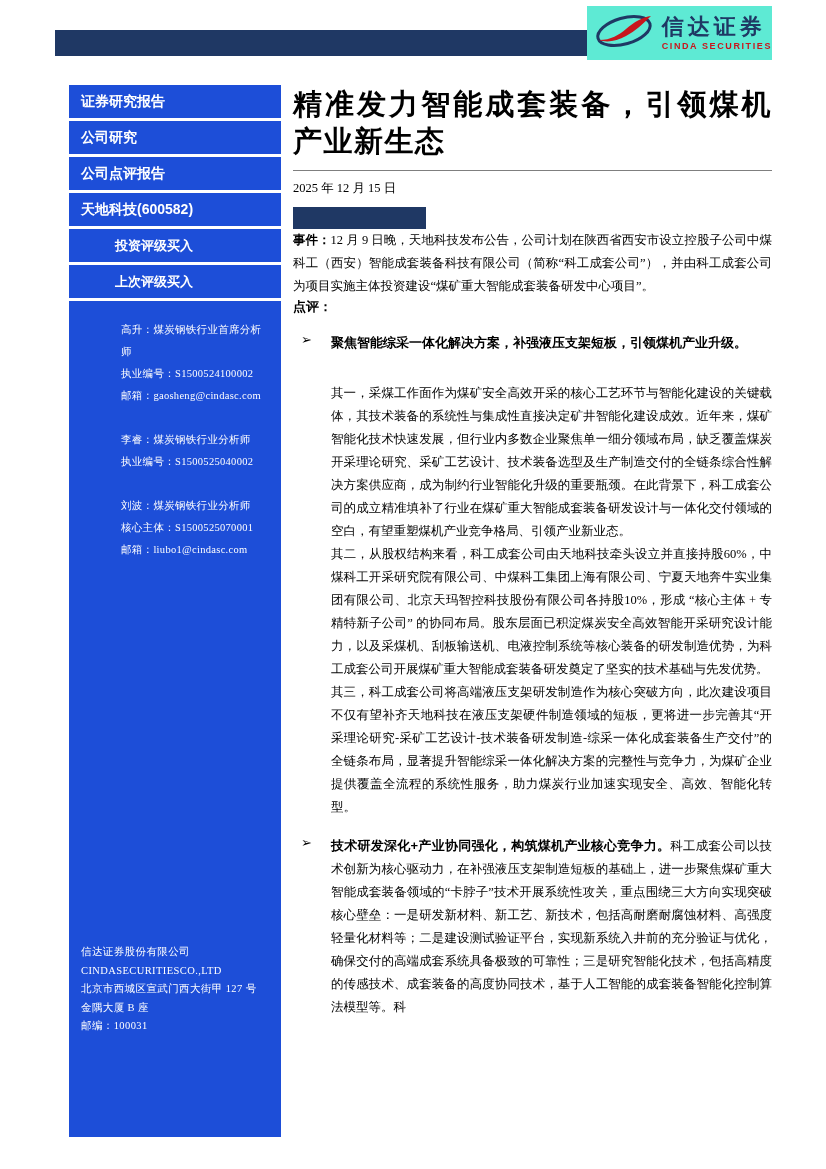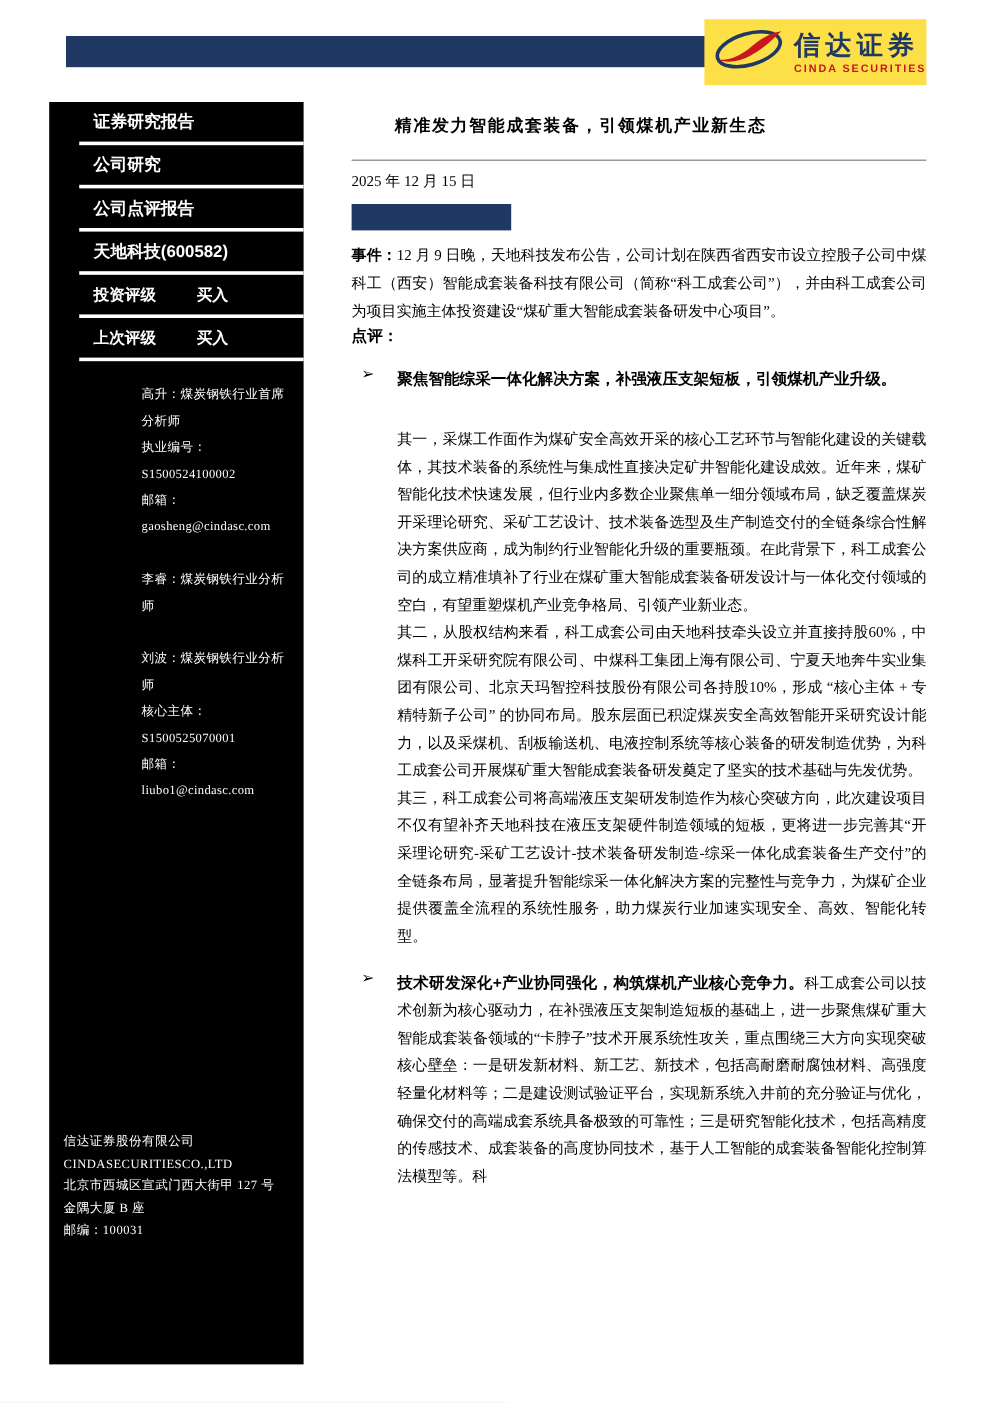--- a/index.html
+++ b/index.html
@@ -13,76 +13,76 @@
     color: #111;
     overflow: hidden;
   }
   
   .topbar {
     position: absolute; left: 55px; top: 30px;
     width: 542px; height: 26px;
     background: #1F3864;
   }
   .logo {
-    position: absolute; top: 16px; right: 54px;
+    position: absolute; top: 6px; right: 54px;
     display: flex; align-items: center; gap: 7px;
-    background: #fde047; padding: 2px 0 2px 6px;
+    background: #5eead4; padding: 2px 0 2px 6px;
   }
   .logo-text { display: flex; flex-direction: column; align-items: flex-start; }
   .logo-cn {
     font-family: "Liberation Sans", "DejaVu Sans", sans-serif;
     font-weight: bold; font-size: 22px; color: #1F3864; letter-spacing: 4px; line-height: 26px;
   }
   .logo-en {
     font-family: "Liberation Sans", "DejaVu Sans", sans-serif;
     font-weight: bold; font-size: 9px; color: #C8161D; letter-spacing: 1.6px; line-height: 12px;
   }
   
   .sidebar {
-    position: absolute; left: 41px; top: 85px;
+    position: absolute; left: 69px; top: 85px;
     width: 212px; height: 1052px;
-    background: #000000; color: #fff; padding-left: 25px;
+    background: #1d4ed8; color: #fff;
   }
   .side-box {
     padding: 8px 12px;
     font-family: "Liberation Sans", "DejaVu Sans", sans-serif;
     font-weight: bold; font-size: 14px; line-height: 17px;
   }
   .side-sep { height: 3px; background: #ffffff; }
   .side-rating {
     display: flex; align-items: center;
     padding: 8px 12px;
     font-family: "Liberation Sans", "DejaVu Sans", sans-serif;
-    font-weight: bold; font-size: 13px; line-height: 17px;
+    font-weight: bold; font-size: 13px; line-height: 17px; text-align: right;
   }
   .side-rating .r-label { width: 86px; }
   .analysts { padding: 18px 12px 0 12px; }
   .analyst-block { margin-bottom: 22px; }
   .analyst-block div { font-size: 10.5px; line-height: 22px; letter-spacing: 0.3px; margin-left: 40px; }
   .firm-info {
     position: absolute; left: 12px; top: 858px; right: 10px;
   }
   .firm-info div { font-size: 10.5px; line-height: 18.5px; letter-spacing: 0.4px; }
   
   .main { position: absolute; left: 293px; top: 86px; width: 479px; }
   .doc-title {
     font-family: "Liberation Sans", "DejaVu Sans", sans-serif;
-    font-weight: bold; font-size: 14px; line-height: 37px;
-    letter-spacing: 1.5px; color: #000; text-align: justify; margin-left: 36px;
+    font-weight: bold; font-size: 29px; line-height: 37px;
+    letter-spacing: 1.5px; color: #000; text-align: justify;
   }
   .title-rule { border-top: 1px solid #7f7f7f; margin-top: 10px; }
   .doc-date {
     text-align: left; padding-right: 52px;
     font-size: 12.5px; margin-top: 9px; color: #000;
   }
   .navy-block {
     width: 133px; height: 22px; background: #1F3864; margin-top: 10px;
   }
   .event-para {
-    margin-top: 10px; font-size: 12.5px; line-height: 23px;
+    font-size: 12.5px; line-height: 23px;
     text-align: justify; color: #000;
   }
   .event-para b, .comment-label, .bullet-heading, .inline-heading {
     font-family: "Liberation Sans", "DejaVu Sans", sans-serif; font-weight: bold;
   }
   .comment-label { font-size: 13px; color: #000; }
   .bullet { position: relative; padding-left: 38px; margin-top: 15px; }
   .bullet-marker {
     position: absolute; left: 8px; top: 1px;
     font-size: 13px; color: #000;
@@ -137,20 +137,21 @@
     <div class="side-sep"></div>
 
     <div class="analysts">
       <div class="analyst-block">
         <div>高升：煤炭钢铁行业首席分析师</div>
         <div>执业编号：S1500524100002</div>
         <div>邮箱：gaosheng@cindasc.com</div>
       </div>
       <div class="analyst-block">
         <div>李睿：煤炭钢铁行业分析师</div>
+        <div>执业编号：S1500525040002</div>
       </div>
       <div class="analyst-block">
         <div>刘波：煤炭钢铁行业分析师</div>
         <div>核心主体：S1500525070001</div>
         <div>邮箱：liubo1@cindasc.com</div>
       </div>
     </div>
 
     <div class="firm-info">
       <div>信达证券股份有限公司</div>

